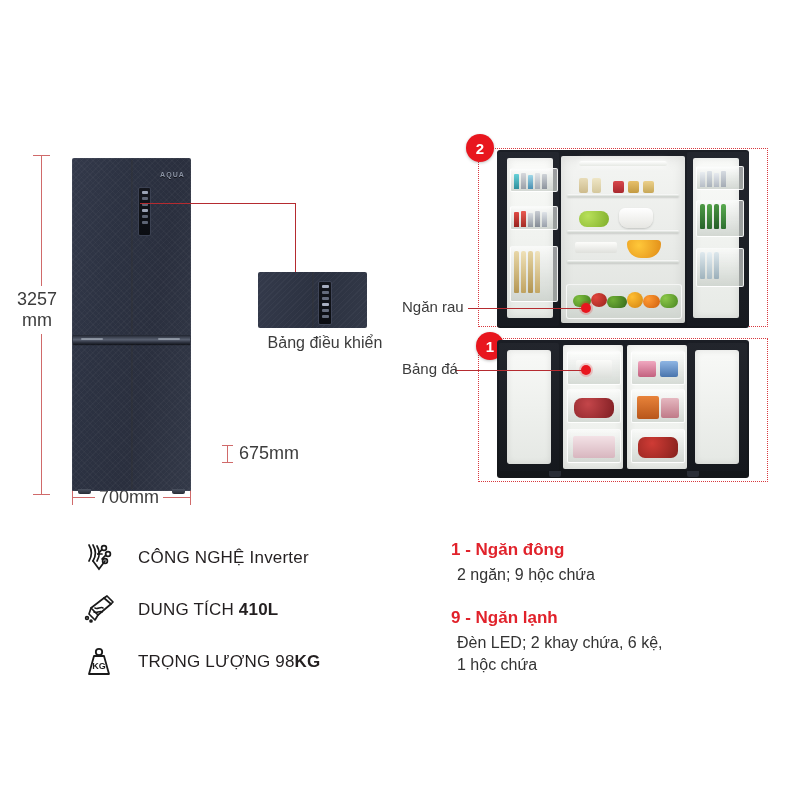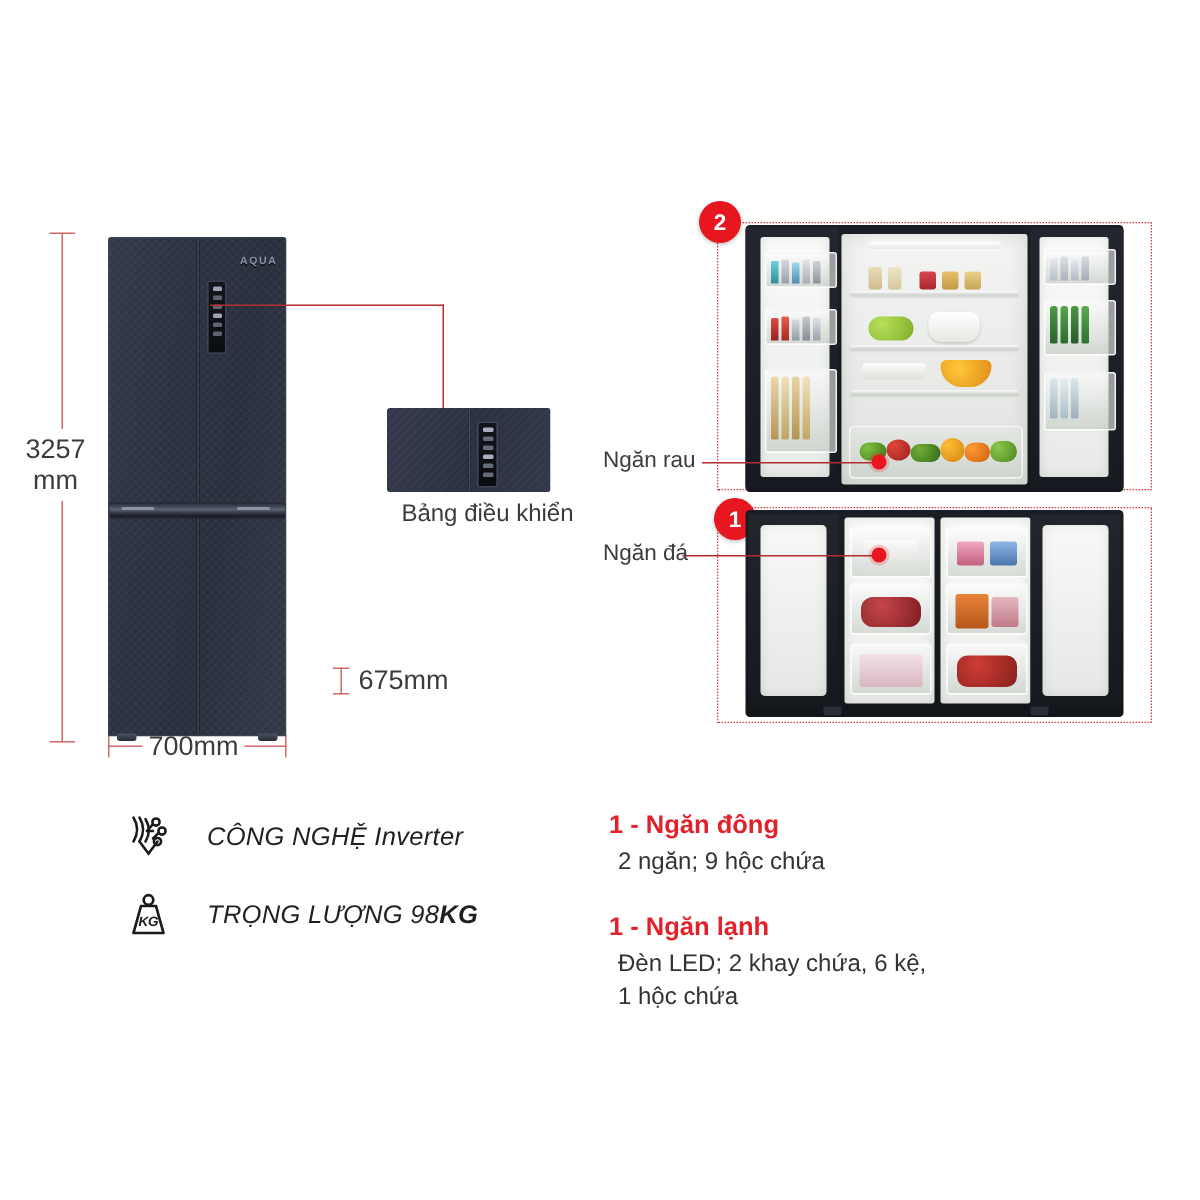--- a/index.html
+++ b/index.html
@@ -238,29 +238,29 @@
     box-shadow:inset 0 0 7px rgba(0,0,0,.1);
   }
   .fz-drawer{
     position:absolute;height:32px;
     background:linear-gradient(180deg,rgba(255,255,255,.6),rgba(206,212,206,.8));
     border:1px solid rgba(255,255,255,.85);border-radius:2px;overflow:hidden;
   }
   .fz-foot{position:absolute;top:131px;width:12px;height:6px;background:#2a2e36;border-radius:0 0 2px 2px;}
 
   
-  .features{position:absolute;left:80px;top:536px;width:310px;font-style:italic;}
+  .features{position:absolute;left:80px;top:536px;width:310px;}
   .feat{display:flex;align-items:center;gap:20px;height:44px;margin-bottom:8px;}
   .feat-ico{width:38px;height:38px;flex:0 0 38px;display:flex;align-items:center;justify-content:center;}
   .feat-txt{font-size:17px;color:#231f20;letter-spacing:.2px;}
   .feat-txt b{font-weight:700;}
 
   
   .notes{position:absolute;left:406px;top:540px;width:330px;}
-  .note{margin-bottom:22px;}
+  .note{margin-bottom:22px;margin-left:45px;}
   .note-h{font-size:17px;font-weight:700;color:#e1222b;margin-bottom:4px;}
   .note-b{font-size:16px;color:#333;line-height:22px;padding-left:6px;}
 </style>
 </head>
 <body>
 
 <div id="canvas">
 
   <div class="dim-line-v"></div>
   <div class="dim-cap dim-cap-top"></div>
@@ -444,21 +444,21 @@
     <div class="fz-foot" style="left:52px"></div>
     <div class="fz-foot" style="left:190px"></div>
   </div>
 
   <div class="lead lead-rau"></div>
   <div class="dotp dotp-rau"></div>
   <div class="lbl-rau">Ngăn rau</div>
 
   <div class="lead lead-da"></div>
   <div class="dotp dotp-da"></div>
-  <div class="lbl-da">Ngăn đá</div>
+  <div class="lbl-da">Bảng đá</div>
 
   <div class="features">
 
     <div class="feat">
       <span class="feat-ico">
         <svg width="34" height="34" viewBox="0 0 34 34" fill="none" stroke="#1a1a1a" stroke-width="1.7" stroke-linecap="round">
           <path d="M7 4 C10 9, 10 15, 7 20"></path>
           <path d="M11 4 C14 9, 14 15, 11 20"></path>
           <path d="M15 5 C18 10, 18 15, 15 20"></path>
           <path d="M11 20 L17 28 L23 20"></path>
@@ -466,38 +466,52 @@
             <path d="M19.8 8.6 L16 13"></path>
           <circle cx="26" cy="13" r="2.4"></circle>
             <path d="M23.8 14.2 L20 18"></path>
           <circle cx="23" cy="20" r="2.4"></circle>
           <path d="M16 13 L20 13"></path>
         </svg>
       </span>
       <span class="feat-txt"><span>CÔNG NGHỆ </span><span>Inverter</span></span>
     </div>
 
+    <div class="feat">
+      <span class="feat-ico">
+        <svg width="34" height="34" viewBox="0 0 34 34" fill="none" stroke="#1a1a1a" stroke-width="1.7" stroke-linejoin="round" stroke-linecap="round">
+          <path d="M9 15 L22 5 L29 11 L16 22 Z"></path>
+          <path d="M22 5 L25 3 L31 9 L29 11"></path>
+          <path d="M9 15 L7 21 L13 27 L16 22"></path>
+          <path d="M13 15 C15 17, 19 13, 21 15"></path>
+          <path d="M12 19 C14 21, 18 17, 20 19"></path>
+          <circle cx="5" cy="25" r="1.4"></circle>
+          <circle cx="9" cy="28" r="1"></circle>
+        </svg>
+      </span>
+      <span class="feat-txt"><span>DUNG TÍCH </span><b>410L</b></span>
+    </div>
 
     <div class="feat">
       <span class="feat-ico">
         <svg width="34" height="34" viewBox="0 0 34 34" fill="none" stroke="#1a1a1a" stroke-width="1.8" stroke-linejoin="round">
           <circle cx="17" cy="7" r="3.2"></circle>
           <path d="M12 11 L22 11 L27 29 L7 29 Z"></path>
           <text x="17" y="24" font-family="Liberation Sans, sans-serif" font-size="9" font-weight="700" fill="#1a1a1a" stroke="none" text-anchor="middle">KG</text>
         </svg>
       </span>
       <span class="feat-txt"><span>TRỌNG LƯỢNG 98</span><b>KG</b></span>
     </div>
   </div>
 
   <div class="notes">
     <div class="note">
       <div class="note-h">1 - Ngăn đông</div>
       <div class="note-b">2 ngăn; 9 hộc chứa</div>
     </div>
     <div class="note">
-      <div class="note-h">1 - Ngăn lạnh</div>
+      <div class="note-h">9 - Ngăn lạnh</div>
       <div class="note-b" style="white-space:pre-line">Đèn LED; 2 khay chứa, 6 kệ,
 1 hộc chứa</div>
     </div>
   </div>
 
 </div>
 
 </body></html>

